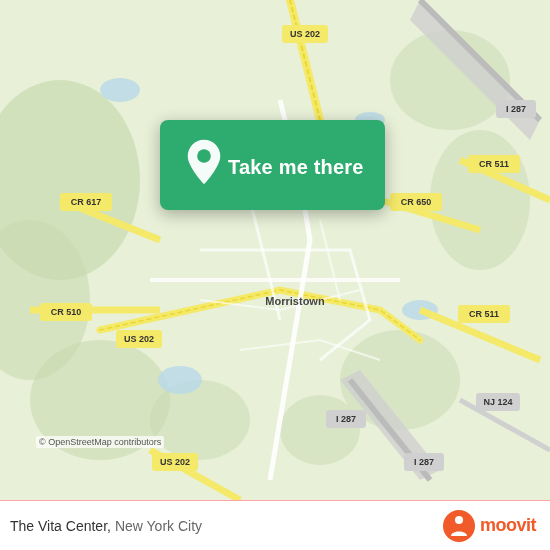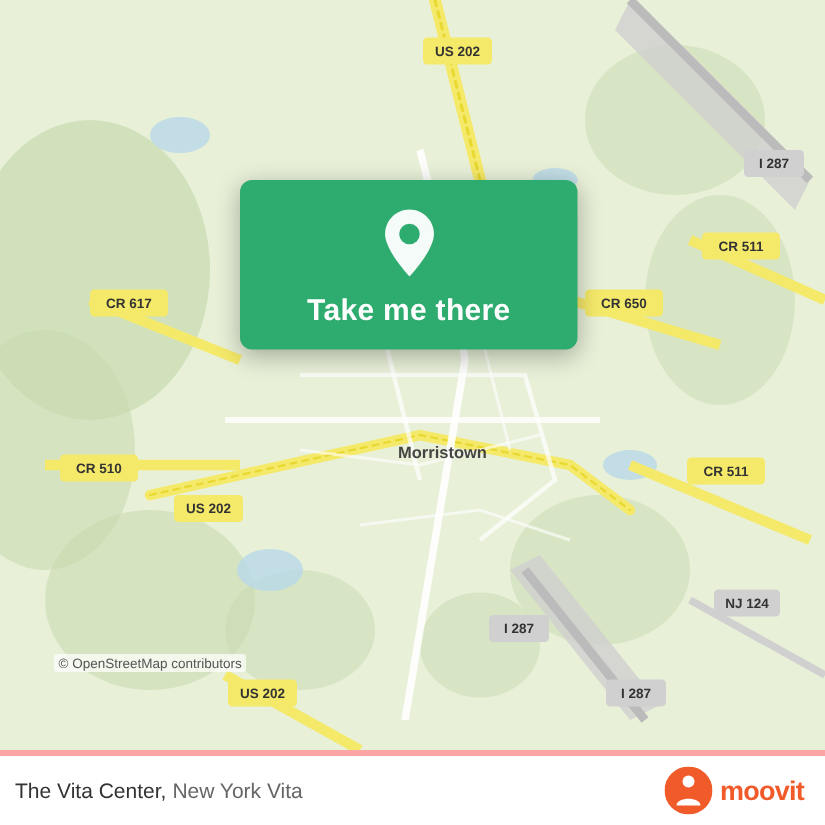--- a/index.html
+++ b/index.html
@@ -28,21 +28,21 @@
 
     
     #location-card {
       position: absolute;
       top: 120px;
       left: 160px;
       width: 225px;
       background: #2eab6e;
       border-radius: 8px;
       display: flex;
-      flex-direction: column;
+      flex-direction: row;
       align-items: center;
       padding: 18px 20px 14px;
       box-shadow: 0 4px 16px rgba(0,0,0,0.3);
       cursor: pointer;
       z-index: 10;
     }
 
     #location-pin {
       width: 48px;
       height: 48px;
@@ -54,21 +54,21 @@
       font-size: 20px;
       font-weight: 600;
       letter-spacing: 0.2px;
     }
 
     
     #bottom-bar {
       width: 550px;
       height: 50px;
       background: #fff;
-      border-top: 4px solid #fca5a5;
+      border-top: 1px solid #fca5a5;
       display: flex;
       align-items: center;
       justify-content: space-between;
       padding: 0 14px 0 10px;
     }
 
     #location-info {
       display: flex;
       align-items: center;
       gap: 4px;
@@ -228,21 +228,21 @@
       <path d="M24 2 C13.5 2 5 10.5 5 21 C5 34 24 54 24 54 C24 54 43 34 43 21 C43 10.5 34.5 2 24 2 Z" fill="white" opacity="0.95"></path>
       <circle cx="24" cy="21" r="8" fill="#2eab6e"></circle>
     </svg>
     <span id="take-me-there-label">Take me there</span>
   </div>
 </div>
 
 <div id="bottom-bar">
   <div id="location-info">
     <span id="location-name">The Vita Center,</span>
-    <span id="location-city">New York Vita</span>
+    <span id="location-city">New York City</span>
   </div>
   <div id="moovit-logo">
 
     <svg id="moovit-icon" viewBox="0 0 32 32" xmlns="http://www.w3.org/2000/svg" width="32" height="32">
       <ellipse cx="16" cy="16" rx="16" ry="16" fill="#f15a29"></ellipse>
       <circle cx="16" cy="10" r="4" fill="white"></circle>
       <path d="M8 26 C8 20 24 20 24 26" fill="white"></path>
     </svg>
     <span id="moovit-text">moovit</span>
   </div>

